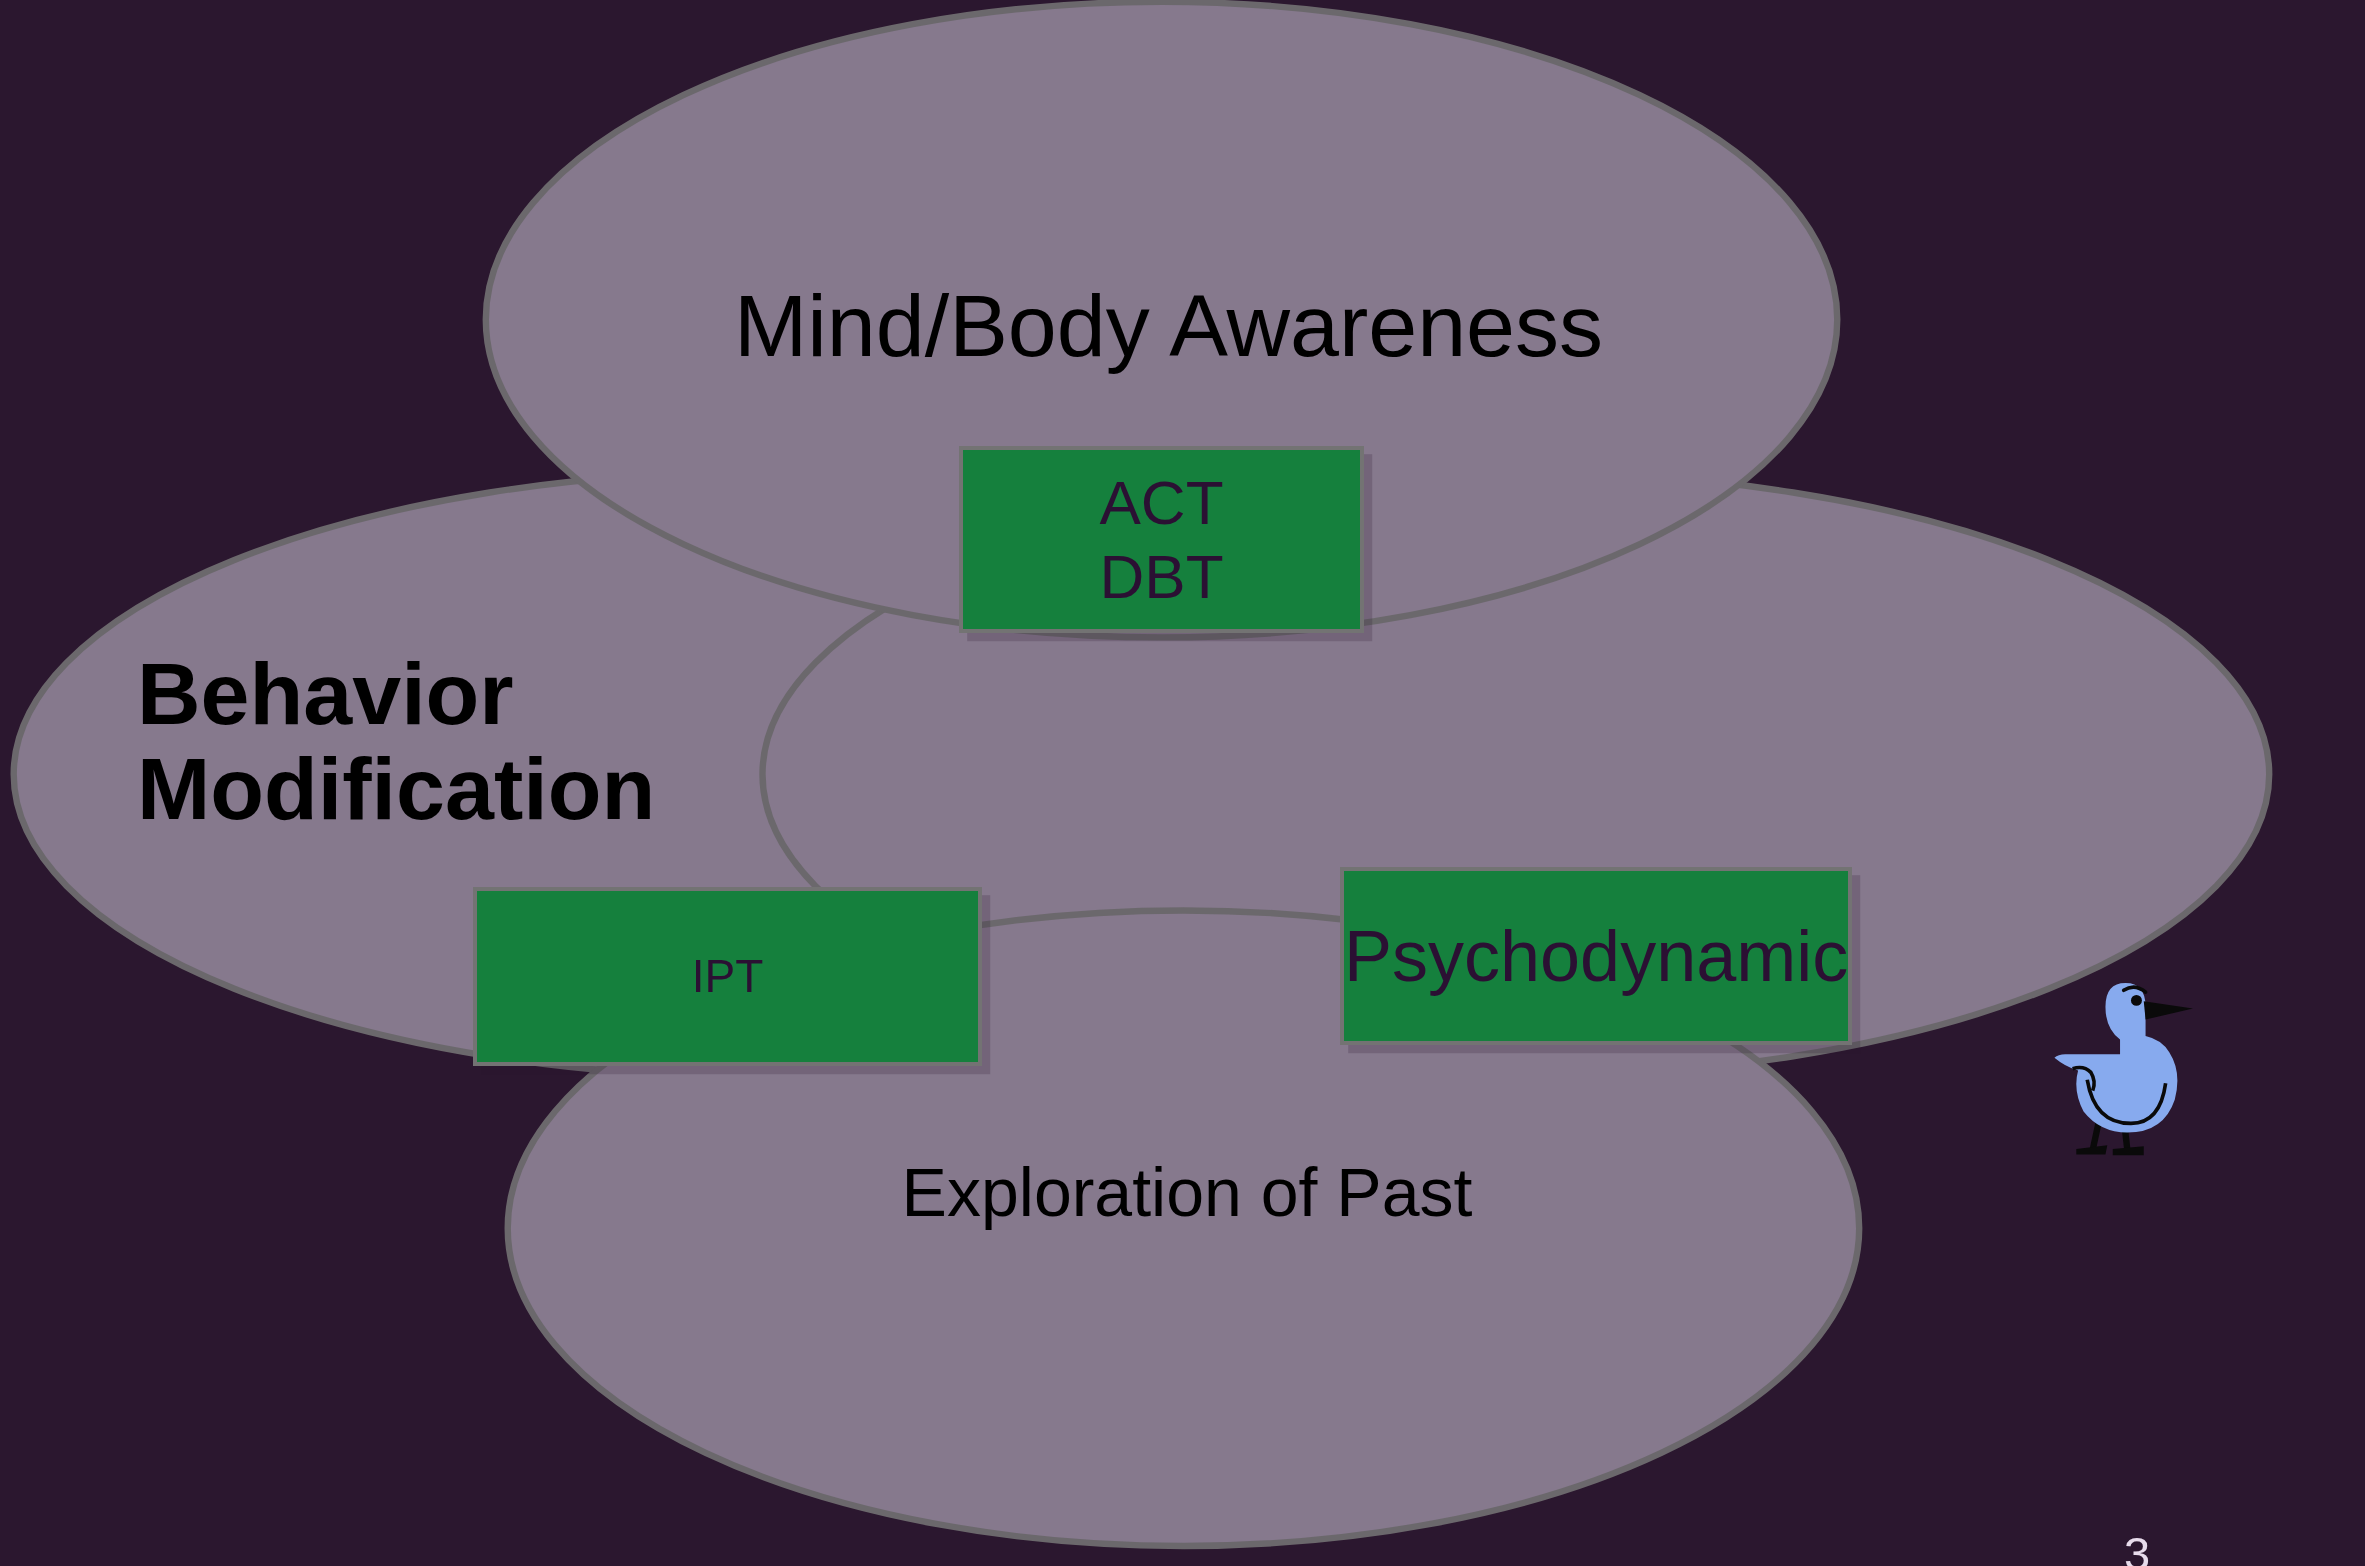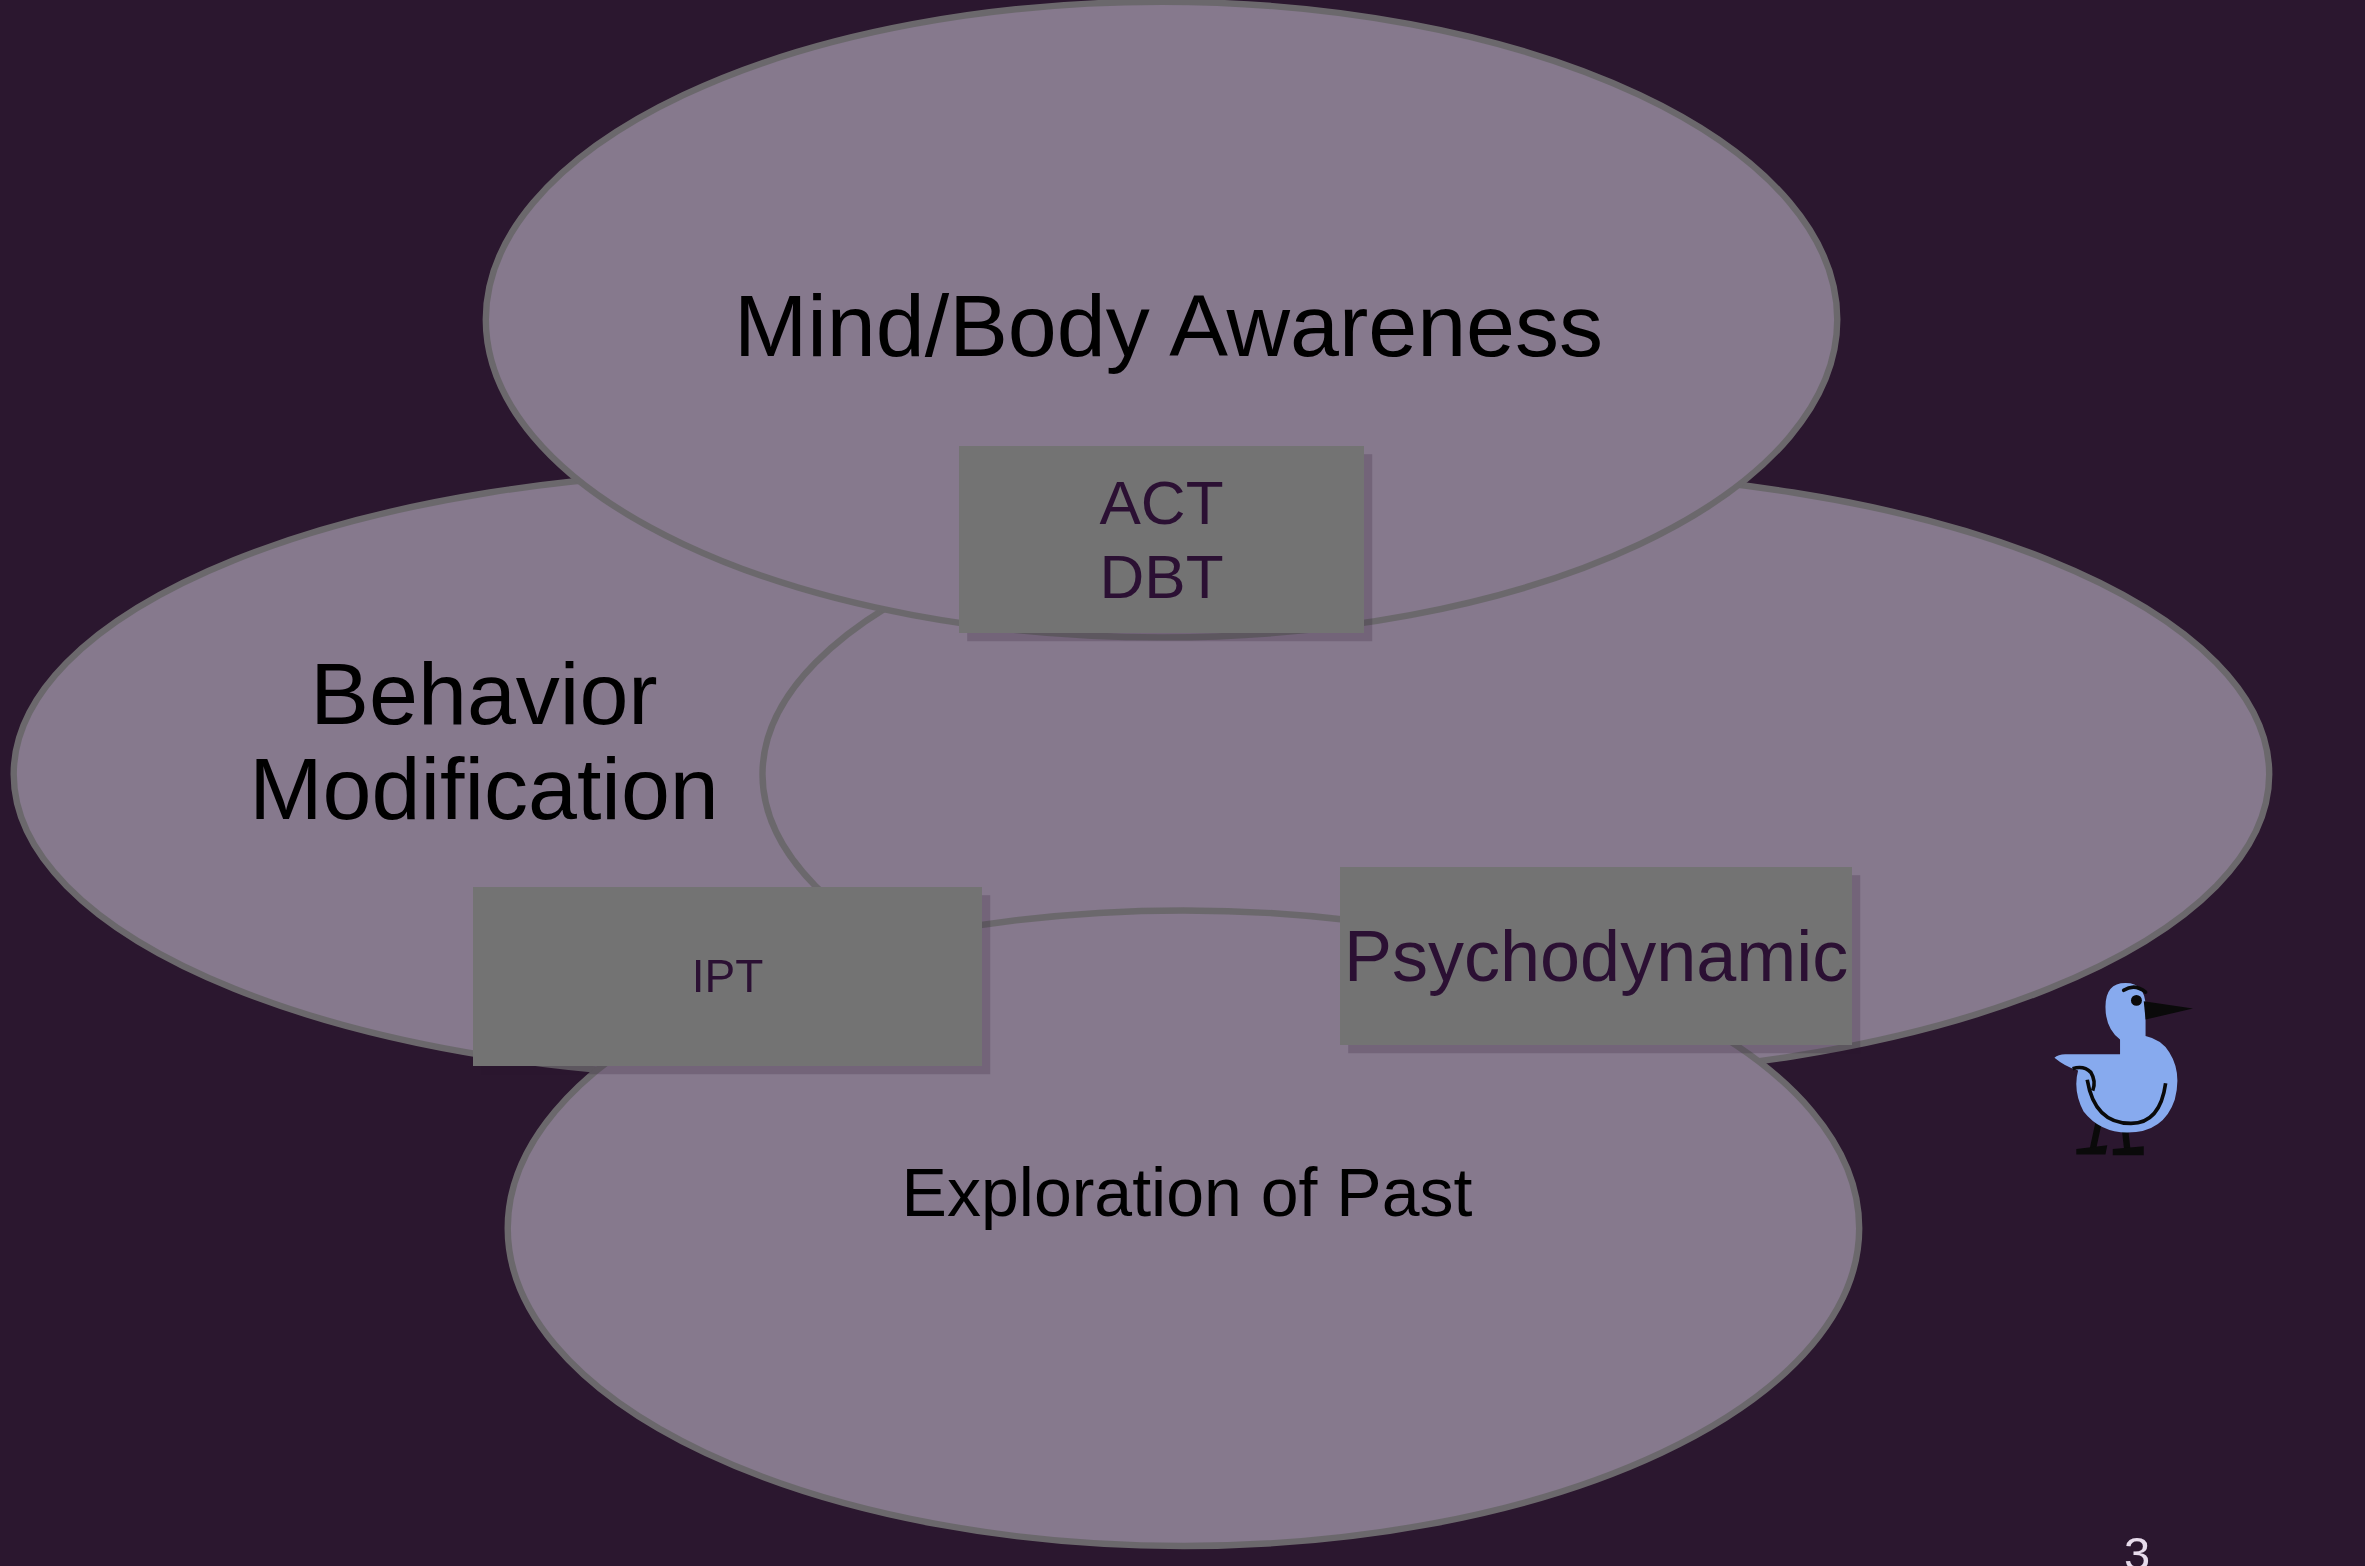--- a/index.html
+++ b/index.html
@@ -40,40 +40,41 @@
     left: 566px;
     top: 278px;
     width: 1205px;
     font-size: 88px;
   }
   #label-left {
     left: 137px;
     top: 646px;
     width: 694px;
     font-size: 88px;
-    text-align: center;
+    text-align: left;
+    font-weight: bold;
   }
   #label-right {
     left: 1607px;
     top: 635px;
     width: 694px;
     font-size: 88px;
     text-align: center;
   }
   #label-bottom {
     left: 548px;
     top: 1156px;
     width: 1278px;
     font-size: 68px;
   }
 
   
   .therapy-box {
     position: absolute;
-    background: #737373;
+    background: #15803d;
     border: 4.6px solid #737373;
     box-shadow: 8.2px 8.2px 0 rgba(40,20,45,0.20);
     display: flex;
     flex-direction: column;
     align-items: center;
     justify-content: center;
     color: #2B1033;
     line-height: 1.18;
     box-sizing: border-box;
   }

